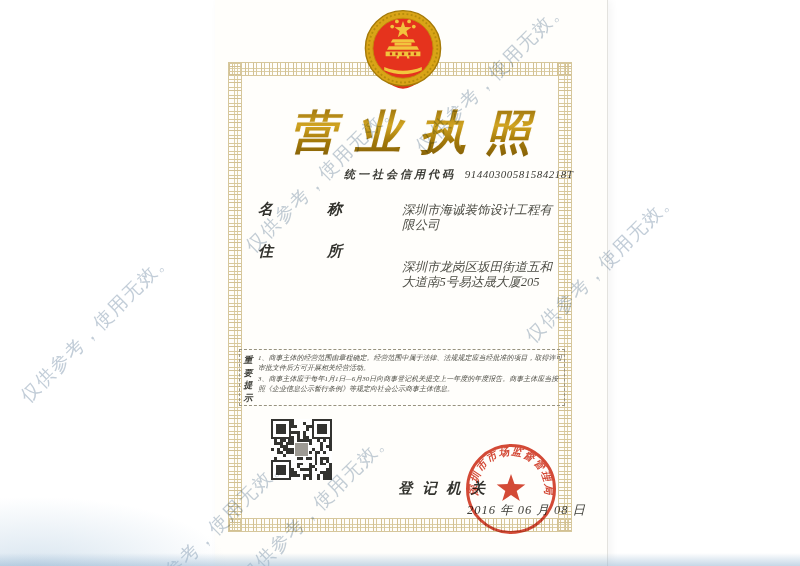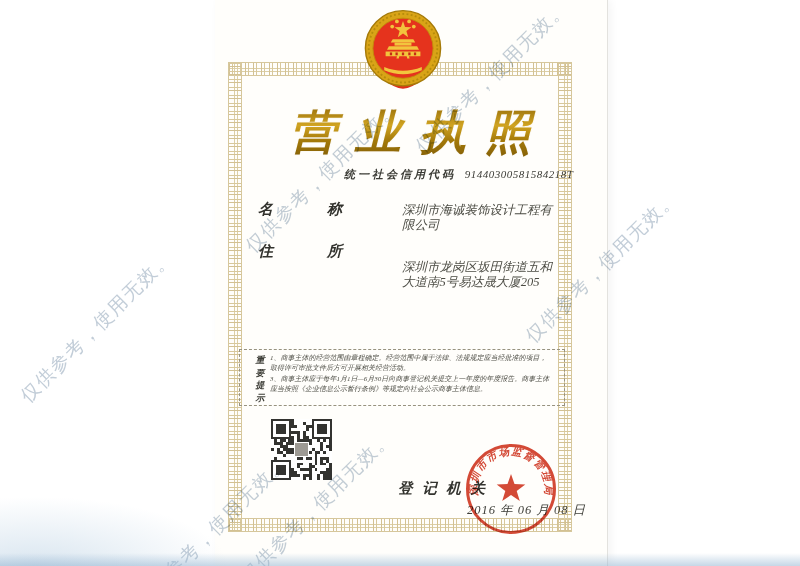--- a/index.html
+++ b/index.html
@@ -41,21 +41,21 @@
   .credit-code{margin-left:6px;letter-spacing:.5px;}
 
   .fields{position:absolute;top:139px;left:30px;width:300px;}
   .field-row{display:flex;align-items:flex-start;margin-bottom:10px;gap:48px;}
   .field-label{display:block;width:84px;min-width:84px;font-size:15px;font-weight:bold;color:#33332e;
                text-align:justify;text-align-last:justify;line-height:17px;}
   .field-value{margin-left:12px;font-size:12.5px;color:#4c4c44;line-height:15px;padding-top:2px;width:204px;}
   .row-addr .field-value{width:200px;margin-top:15px;}
 
   .notice{position:absolute;top:287px;left:11px;width:326px;height:57px;box-sizing:border-box;
-          border:1px dashed #97927f;display:flex;padding:3px 12px;}
+          border:1px dashed #97927f;display:flex;padding:3px 0;}
   .notice-side{width:12px;min-width:12px;font-size:9px;font-weight:bold;color:#3d3d36;
                line-height:12.5px;text-align:center;word-break:break-all;margin:1px 4px 0 2px;}
   .notice-body{flex:1;}
   .notice-item{font-size:7px;line-height:1.45;color:#4e4e46;margin-bottom:1px;}
 
   .qr{position:absolute;top:357px;left:43px;width:61px;height:61px;background:#fff;
       display:grid;grid-template-rows:repeat(21,1fr);grid-template-columns:repeat(21,1fr);}
   .qr i{background:#333330;}
   .qr .fp{border:2px solid #333330;position:relative;box-sizing:border-box;}
   .qr .fp::after{content:"";position:absolute;inset:20%;background:#333330;}

